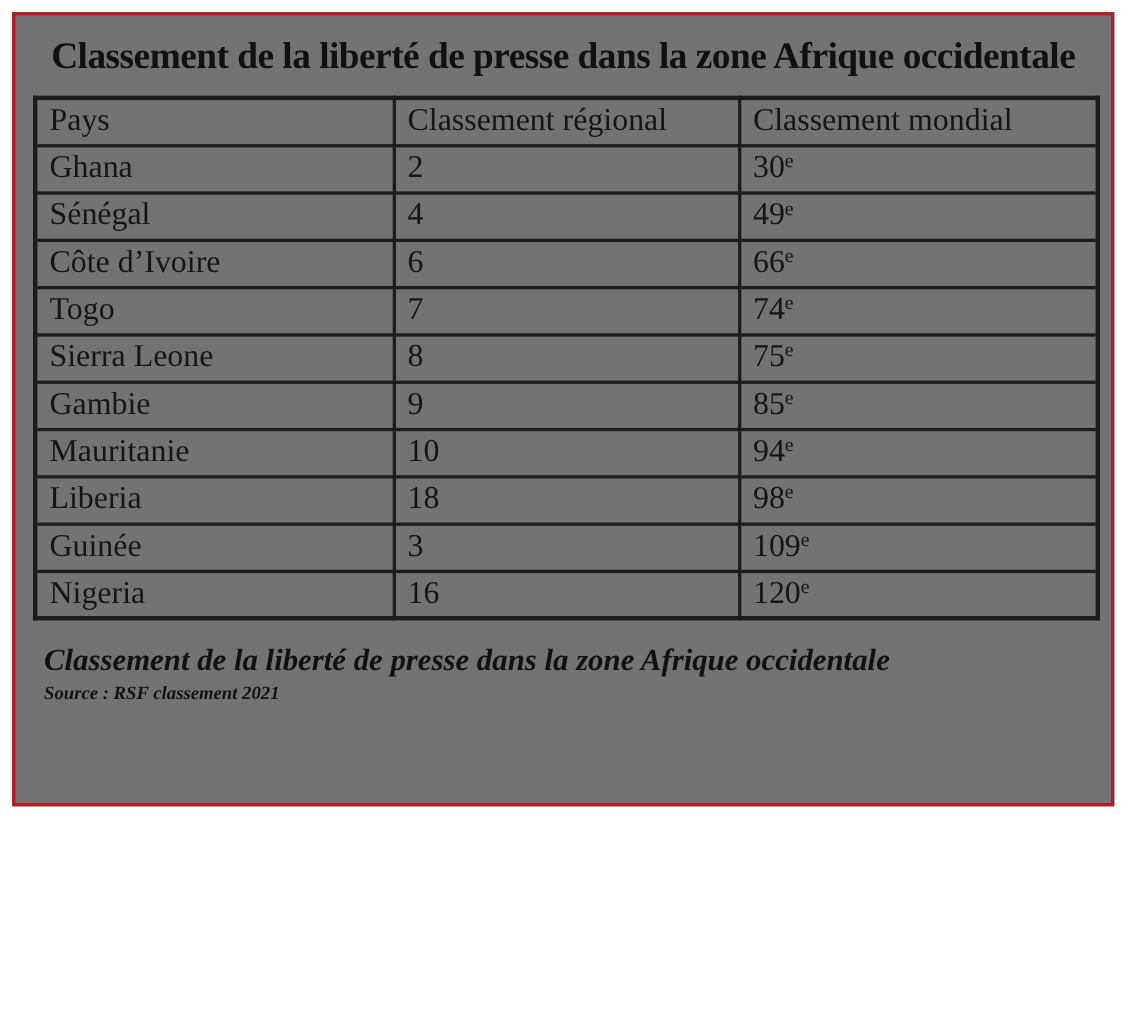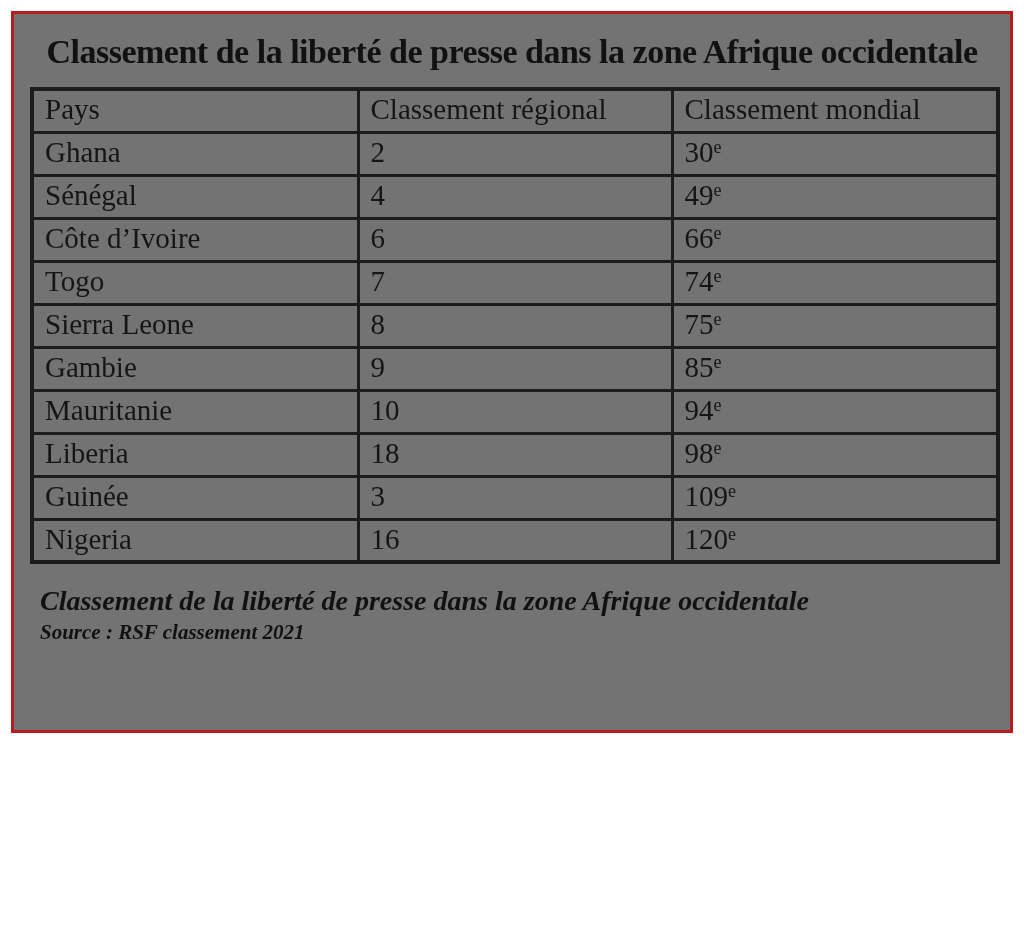--- a/index.html
+++ b/index.html
@@ -55,21 +55,21 @@
   }
   .caption {
     margin: 21px 0 0 26px;
     font-size: 28px;
     font-weight: bold;
     font-style: italic;
     color: #111111;
   }
   .source {
     margin: 3px 0 0 26px;
-    font-size: 21px;
+    font-size: 17px;
     font-weight: bold;
     font-style: italic;
     color: #111111;
   }
 </style>
 </head>
 <body>
 
 <div class="frame">
 

